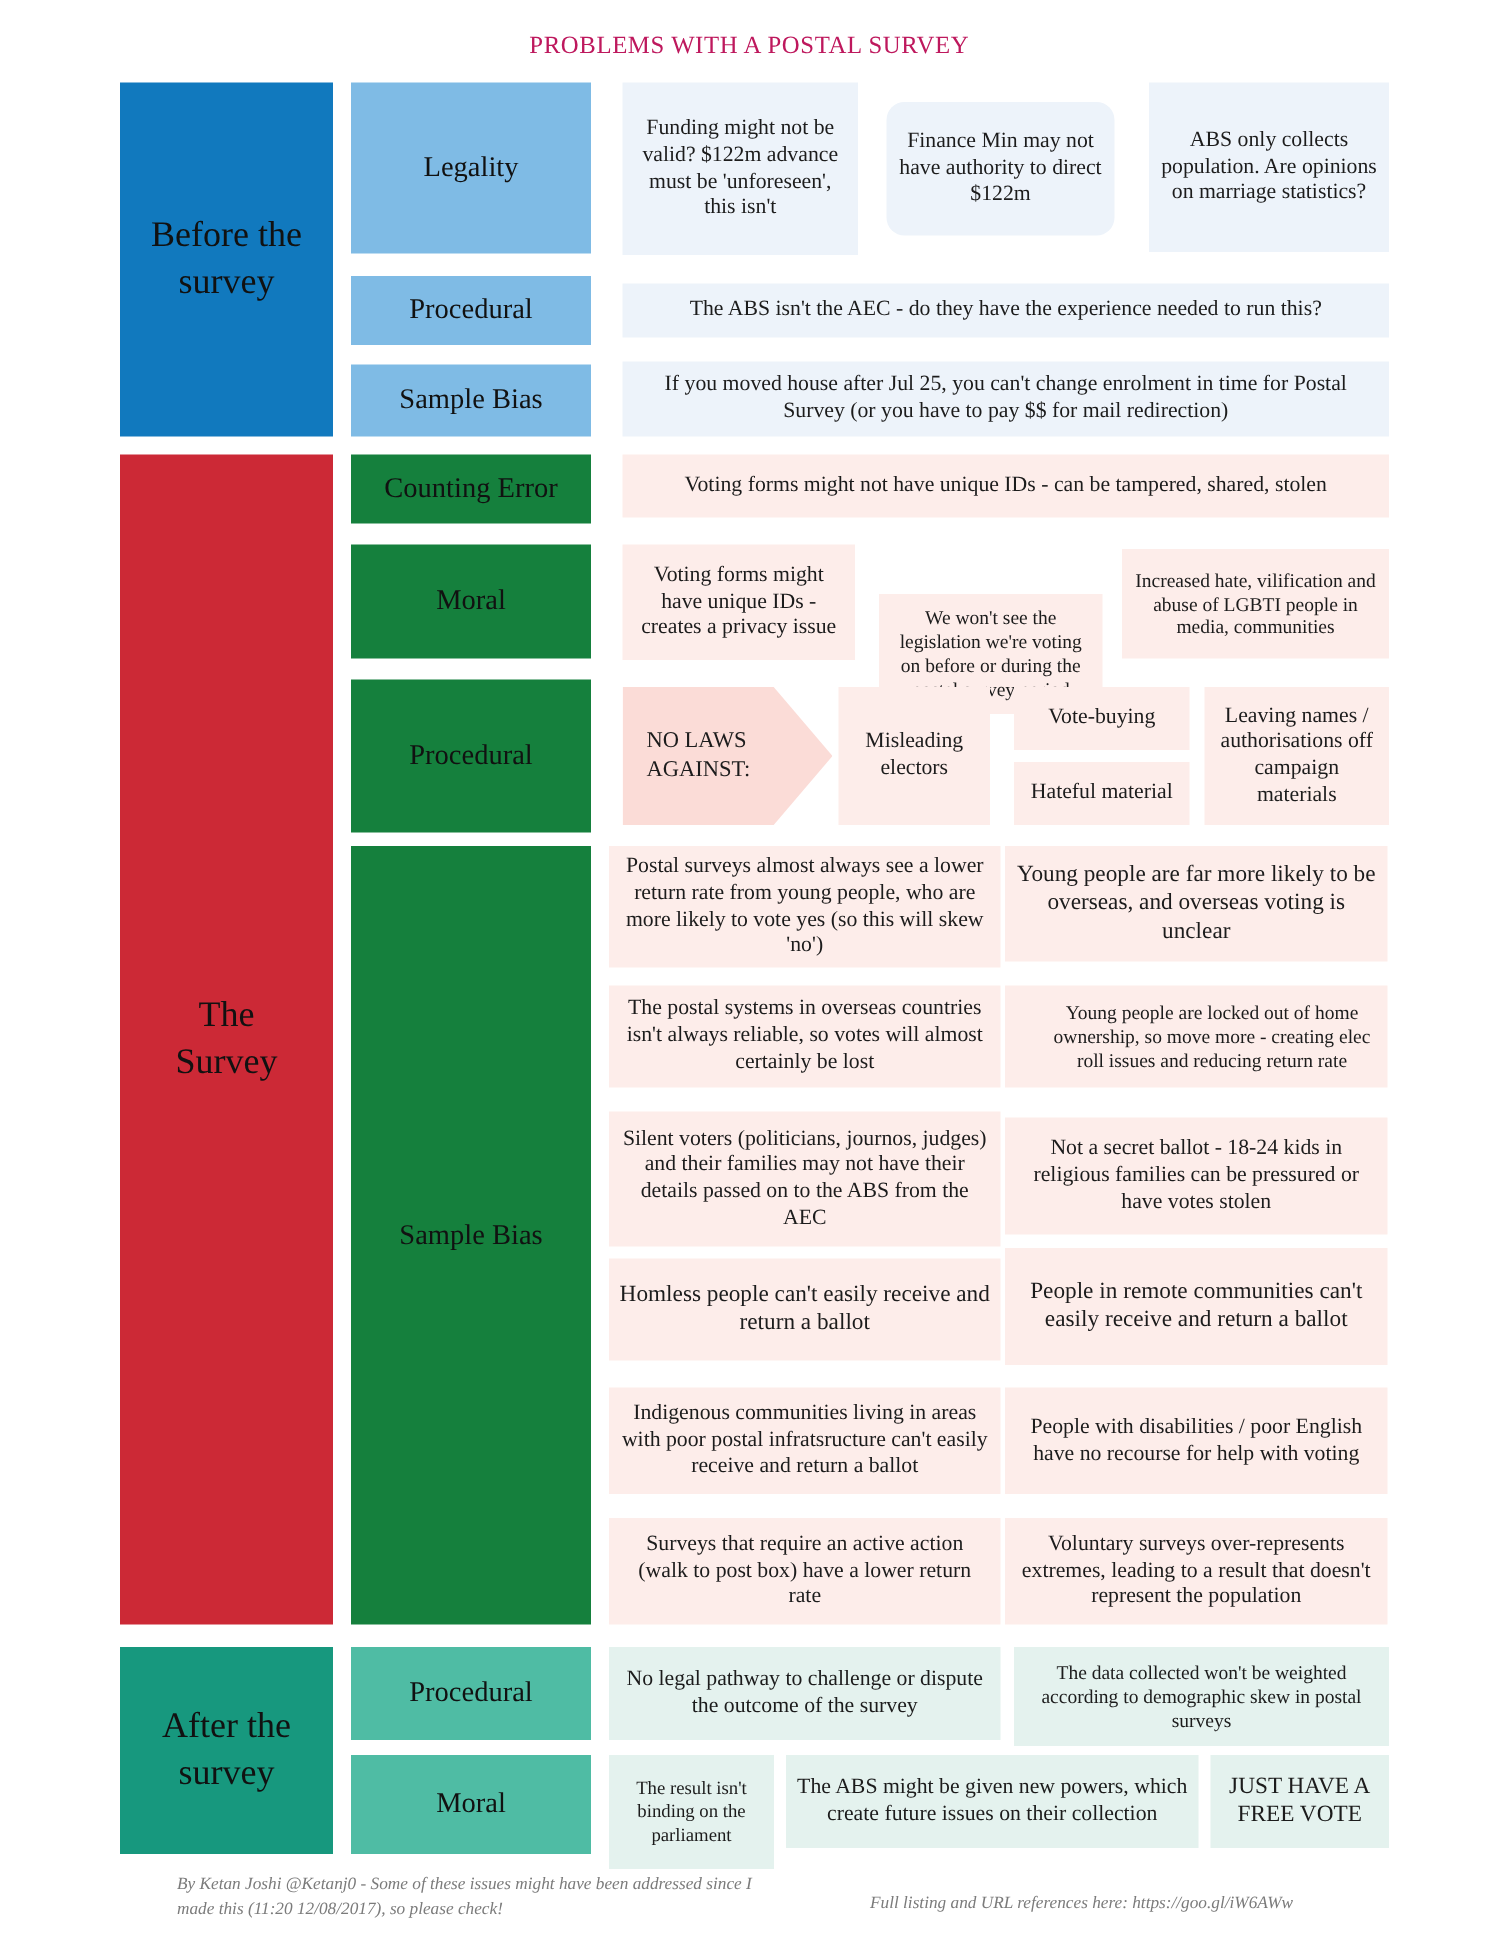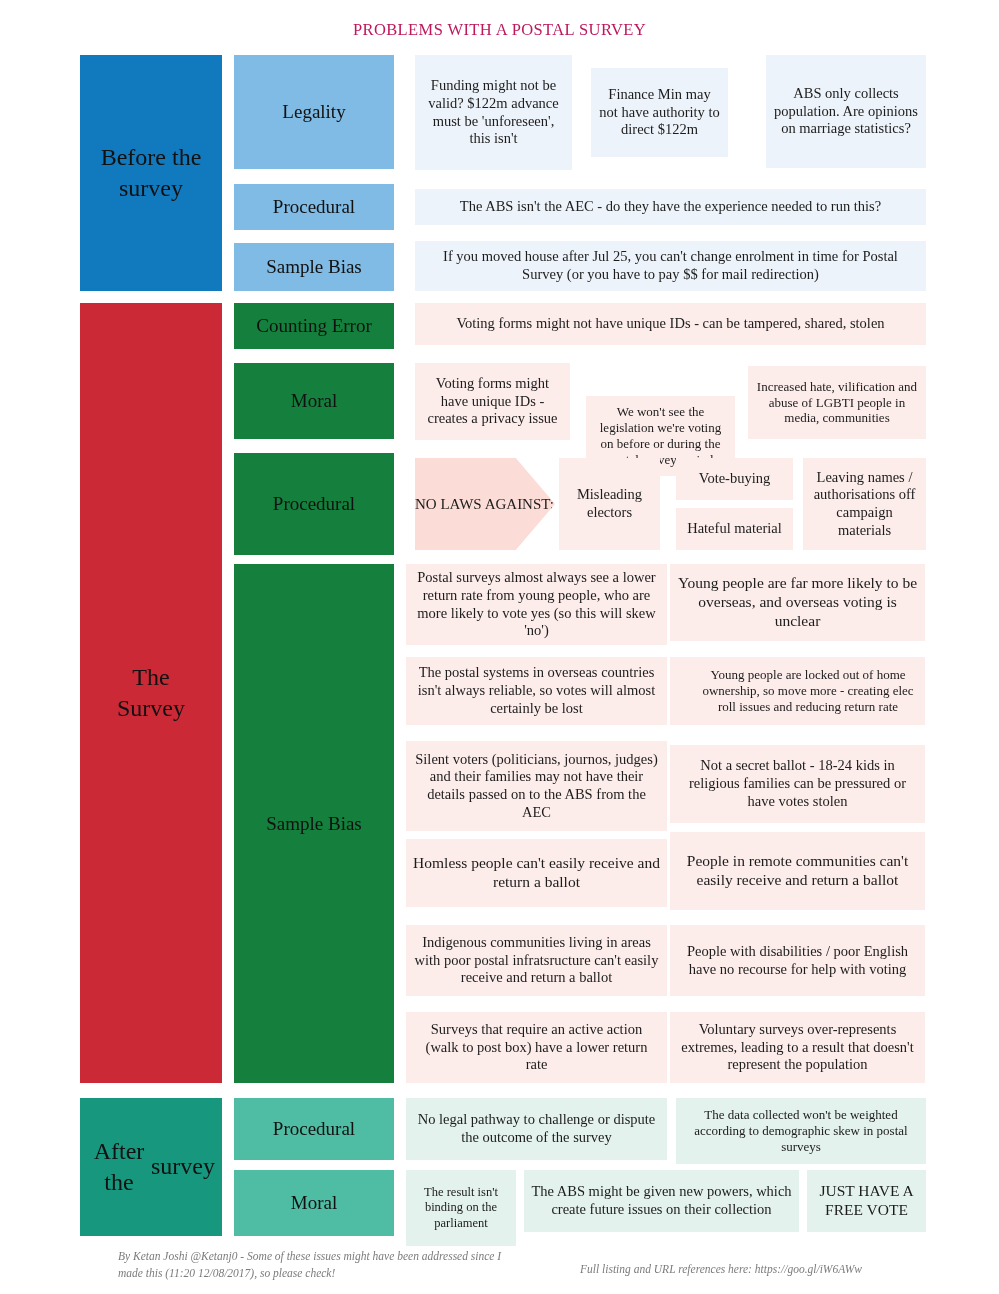--- a/index.html
+++ b/index.html
@@ -66,21 +66,21 @@
 
   
   .arrow-box {
     position: absolute;
     box-sizing: border-box;
     background: #FBDCD7;
     display: flex;
     align-items: center;
     justify-content: flex-start;
     text-align: left;
-    padding-left: 0;
+    padding-left: 16px;
     font-size: 15px;
     color: #1c1c1c;
     line-height: 1.25;
     clip-path: polygon(0% 0%, 72% 0%, 100% 50%, 72% 100%, 0% 100%);
   }
 
   
   .footer-note {
     position: absolute;
     font-style: italic;
@@ -100,39 +100,39 @@
 <div class="box phase phase-before" style="left:80px; top:55px; width:142px; height:236px; flex-direction:column;">
   <span>Before the</span>
   <span>survey</span>
 </div>
 
 <div class="box phase phase-survey" style="left:80px; top:303px; width:142px; height:780px; flex-direction:column;">
   <span>The</span>
   <span>Survey</span>
 </div>
 
-<div class="box phase phase-after" style="left:80px; top:1098px; width:142px; height:138px; flex-direction:row;">
+<div class="box phase phase-after" style="left:80px; top:1098px; width:142px; height:138px; flex-direction:column;">
   <span>After the</span>
   <span>survey</span>
 </div>
 
 <div class="box cat cat-blue" style="left:234px; top:55px; width:160px; height:114px;">Legality</div>
 <div class="box cat cat-blue" style="left:234px; top:184px; width:160px; height:46px;">Procedural</div>
 <div class="box cat cat-blue" style="left:234px; top:243px; width:160px; height:48px;">Sample Bias</div>
 
 <div class="box cat cat-red" style="left:234px; top:303px; width:160px; height:46px;">Counting Error</div>
 <div class="box cat cat-red" style="left:234px; top:363px; width:160px; height:76px;">Moral</div>
 <div class="box cat cat-red" style="left:234px; top:453px; width:160px; height:102px;">Procedural</div>
 <div class="box cat cat-red" style="left:234px; top:564px; width:160px; height:519px;">Sample Bias</div>
 
 <div class="box cat cat-teal" style="left:234px; top:1098px; width:160px; height:62px;">Procedural</div>
 <div class="box cat cat-teal" style="left:234px; top:1170px; width:160px; height:66px;">Moral</div>
 
 <div class="box detail detail-blue" style="left:415px; top:55px; width:157px; height:115px;">Funding might not be valid? $122m advance must be 'unforeseen', this isn't</div>
-<div class="box detail detail-blue" style="left:591px; top:68px; width:137px; height:89px;">Finance Min may not have authority to direct $122m</div>
+<div class="box detail detail-blue" style="left:591px; top:68px; width:152px; height:89px;border-radius:12px;">Finance Min may not have authority to direct $122m</div>
 <div class="box detail detail-blue" style="left:766px; top:55px; width:160px; height:113px;">ABS only collects population. Are opinions on marriage statistics?</div>
 
 <div class="box detail detail-blue" style="left:415px; top:189px; width:511px; height:36px;">The ABS isn't the AEC - do they have the experience needed to run this?</div>
 
 <div class="box detail detail-blue" style="left:415px; top:241px; width:511px; height:50px;">If you moved house after Jul 25, you can't change enrolment in time for Postal Survey (or you have to pay $$ for mail redirection)</div>
 
 <div class="box detail detail-red" style="left:415px; top:303px; width:511px; height:42px;">Voting forms might not have unique IDs - can be tampered, shared, stolen</div>
 
 <div class="box detail detail-red" style="left:415px; top:363px; width:155px; height:77px;">Voting forms might have unique IDs - creates a privacy issue</div>
 <div class="box detail detail-red small" style="left:586px; top:361px; width:149px; height:80px;margin-top:35px;">We won't see the legislation we're voting on before or during the postal survey period</div>

